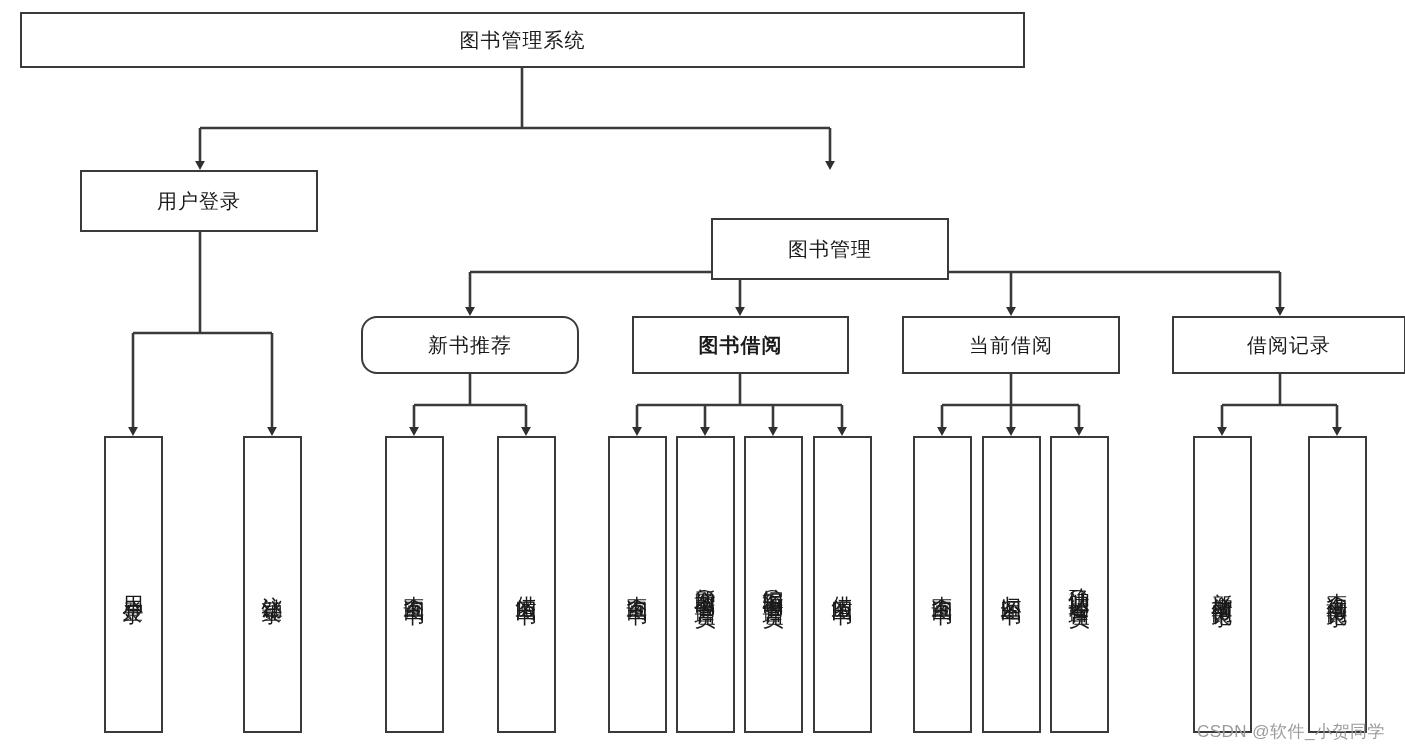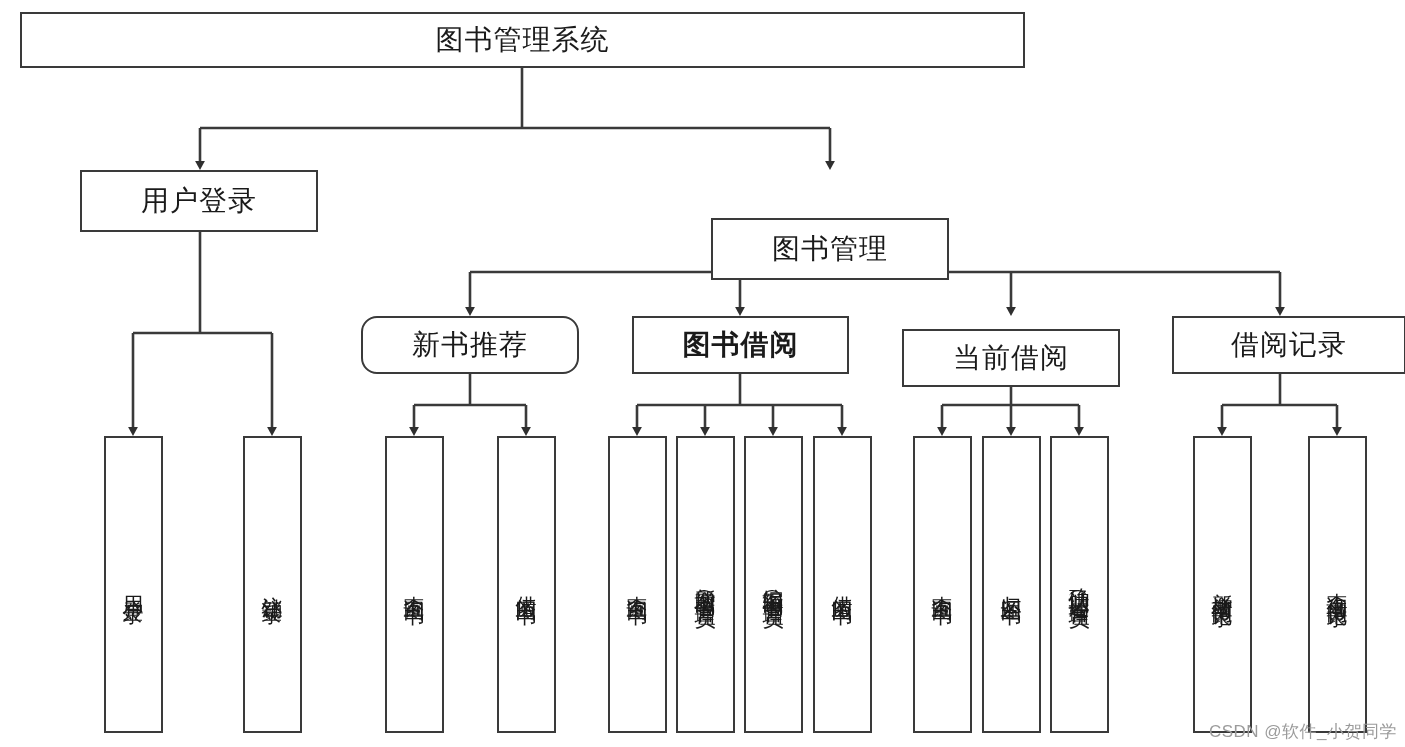--- a/index.html
+++ b/index.html
@@ -12,32 +12,32 @@
   .node{
     position:absolute;
     box-sizing:border-box;
     border:2.5px solid #3a3a3a;
     background:#ffffff;
     display:flex;
     align-items:center;
     justify-content:center;
     color:#1a1a1a;
   }
-  .node.horiz{font-size:28px;letter-spacing:1px;}
+  .node.horiz{font-size:20px;letter-spacing:1px;}
   .node.vert{
     writing-mode:vertical-rl;
     text-orientation:upright;
     font-size:21px;
     letter-spacing:3px;
     line-height:1;
     padding:4px 0;
   }
   #watermark{
     position:absolute;
-    right:8px;bottom:4px;
+    right:20px;bottom:4px;
     font-size:17px;
     color:#9b9b9b;
     white-space:nowrap;
     letter-spacing:0.5px;
   }
 </style>
 </head>
 <body>
 
 <div id="stage">
@@ -92,21 +92,21 @@
     </g>
   </svg>
 
   <div class="node horiz" style="left:20px;top:12px;width:1005px;height:56px;">图书管理系统</div>
 
   <div class="node horiz" style="left:80px;top:170px;width:238px;height:62px;">用户登录</div>
   <div class="node horiz" style="left:711px;top:170px;width:238px;height:62px;margin-top:48px;">图书管理</div>
 
   <div class="node horiz" style="left:361px;top:316px;width:218px;height:58px;border-radius:16px;">新书推荐</div>
   <div class="node horiz" style="left:632px;top:316px;width:217px;height:58px;font-weight:bold;">图书借阅</div>
-  <div class="node horiz" style="left:902px;top:316px;width:218px;height:58px;margin-top:13px;">当前借阅</div>
+  <div class="node horiz" style="left:902px;top:316px;width:218px;height:58px;">当前借阅</div>
   <div class="node horiz" style="left:1172px;top:316px;width:234px;height:58px;">借阅记录</div>
 
   <div class="node vert" style="left:104px;top:436px;width:59px;height:297px;">用户登录</div>
   <div class="node vert" style="left:243px;top:436px;width:59px;height:297px;">注销登录</div>
 
   <div class="node vert" style="left:385px;top:436px;width:59px;height:297px;">查询图书</div>
   <div class="node vert" style="left:497px;top:436px;width:59px;height:297px;">借阅图书</div>
 
   <div class="node vert" style="left:608px;top:436px;width:59px;height:297px;">查询图书</div>
   <div class="node vert" style="left:676px;top:436px;width:59px;height:297px;">新增图书（管理员）</div>

